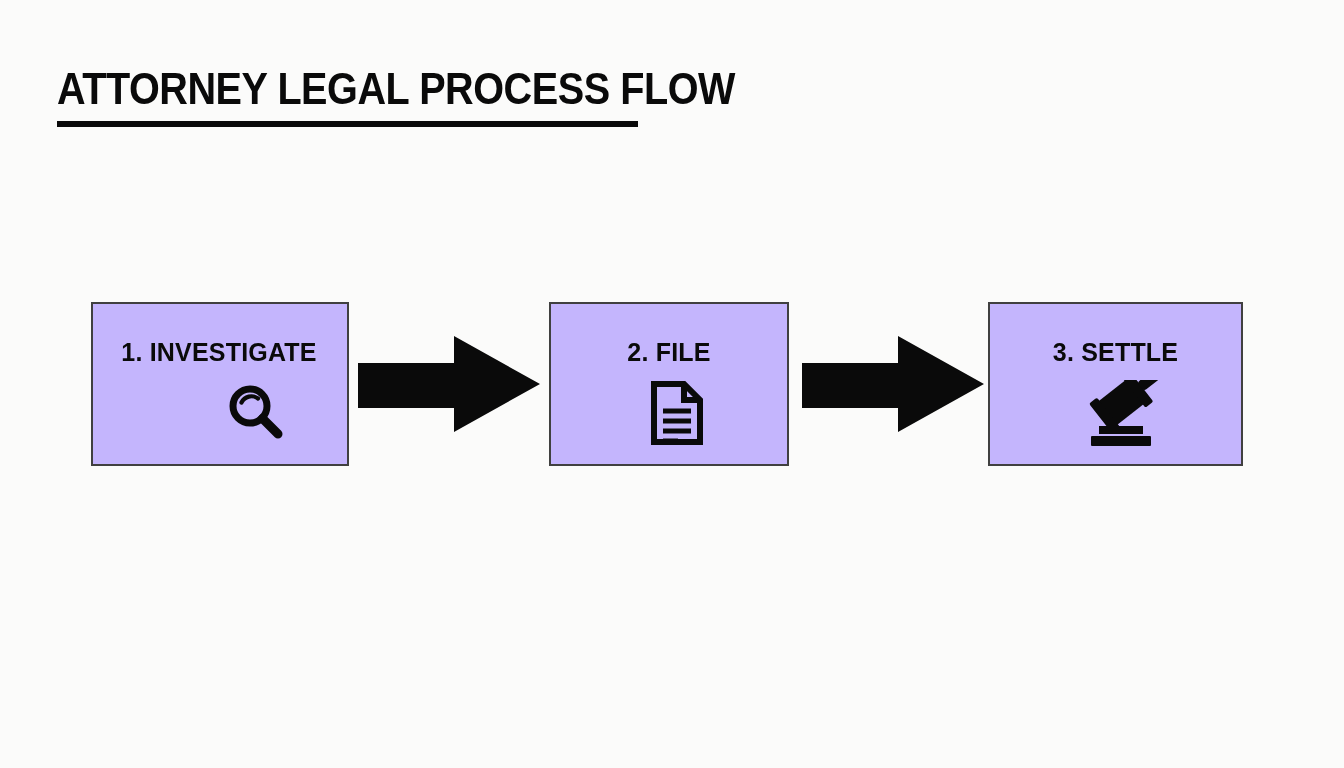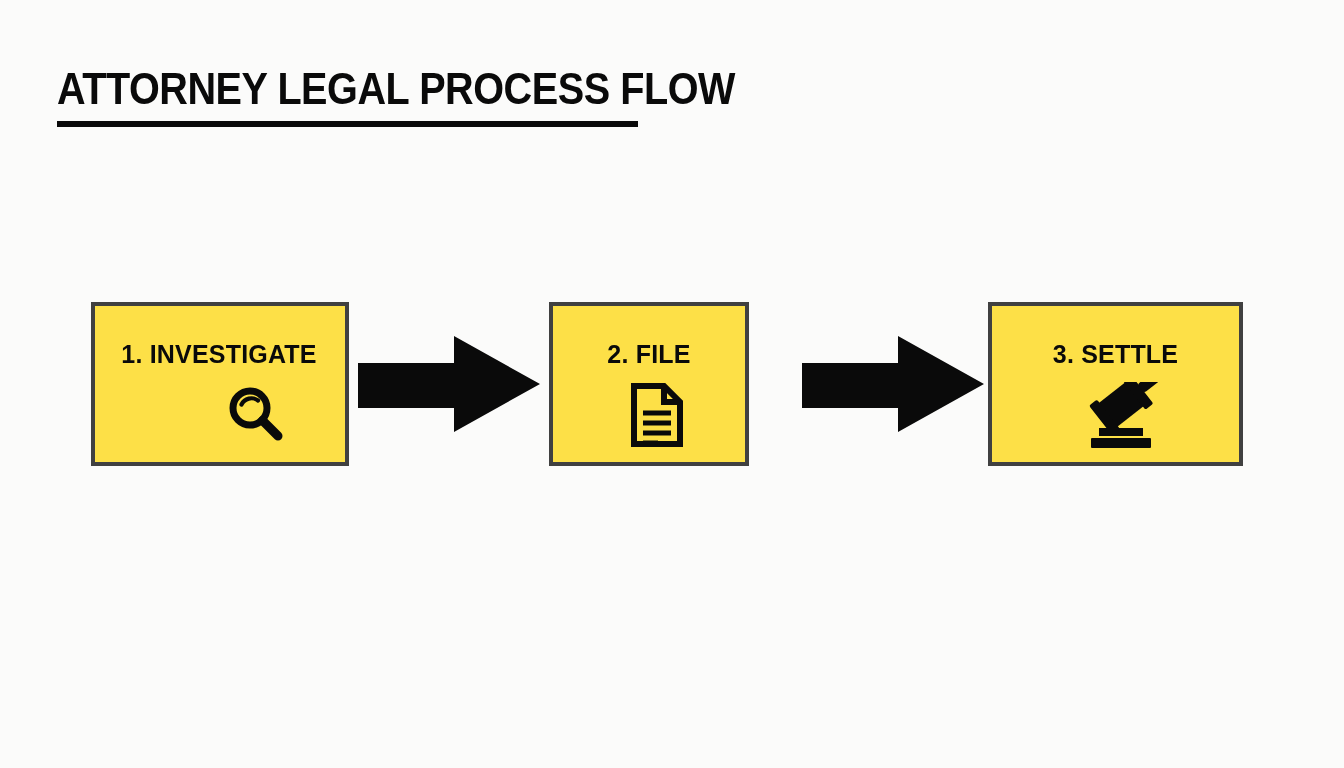--- a/index.html
+++ b/index.html
@@ -51,25 +51,25 @@
     top: 302px;
     width: 1344px;
     height: 170px;
   }
 
   .step-box {
     position: absolute;
     top: 0;
     height: 164px;
     box-sizing: border-box;
-    border: 4px solid #404040;
-    background: #fde047;
+    border: 2px solid #404040;
+    background: #c4b5fd;
   }
   #step-box-0 { left: 91px;  width: 258px; }
-  #step-box-1 { left: 549px; width: 200px; }
+  #step-box-1 { left: 549px; width: 240px; }
   #step-box-2 { left: 988px; width: 255px; padding-left: 14px; }
 
   .step-label {
     position: absolute;
     top: 34px;
     left: 0;
     width: 100%;
     text-align: center;
     font-family: "Liberation Sans", sans-serif;
     font-weight: 700;

